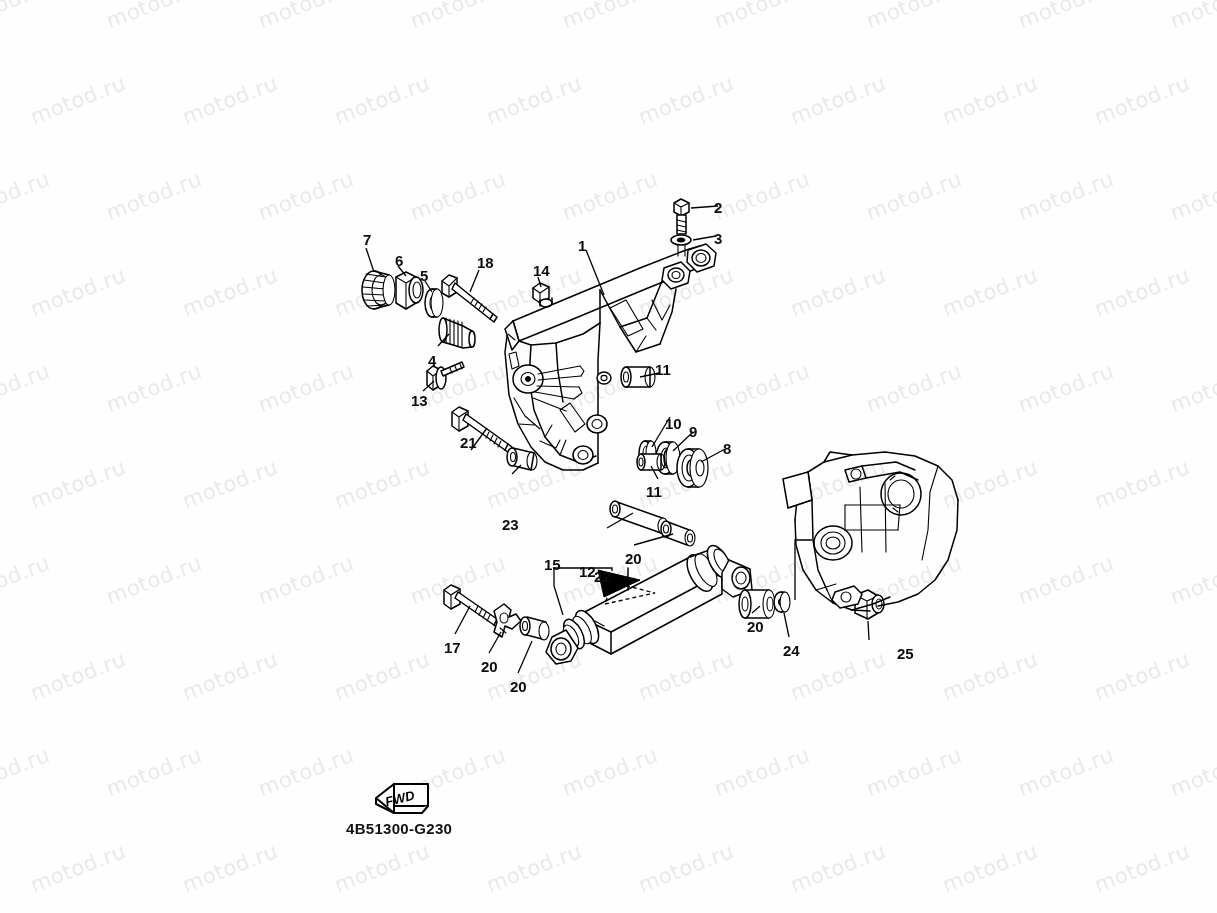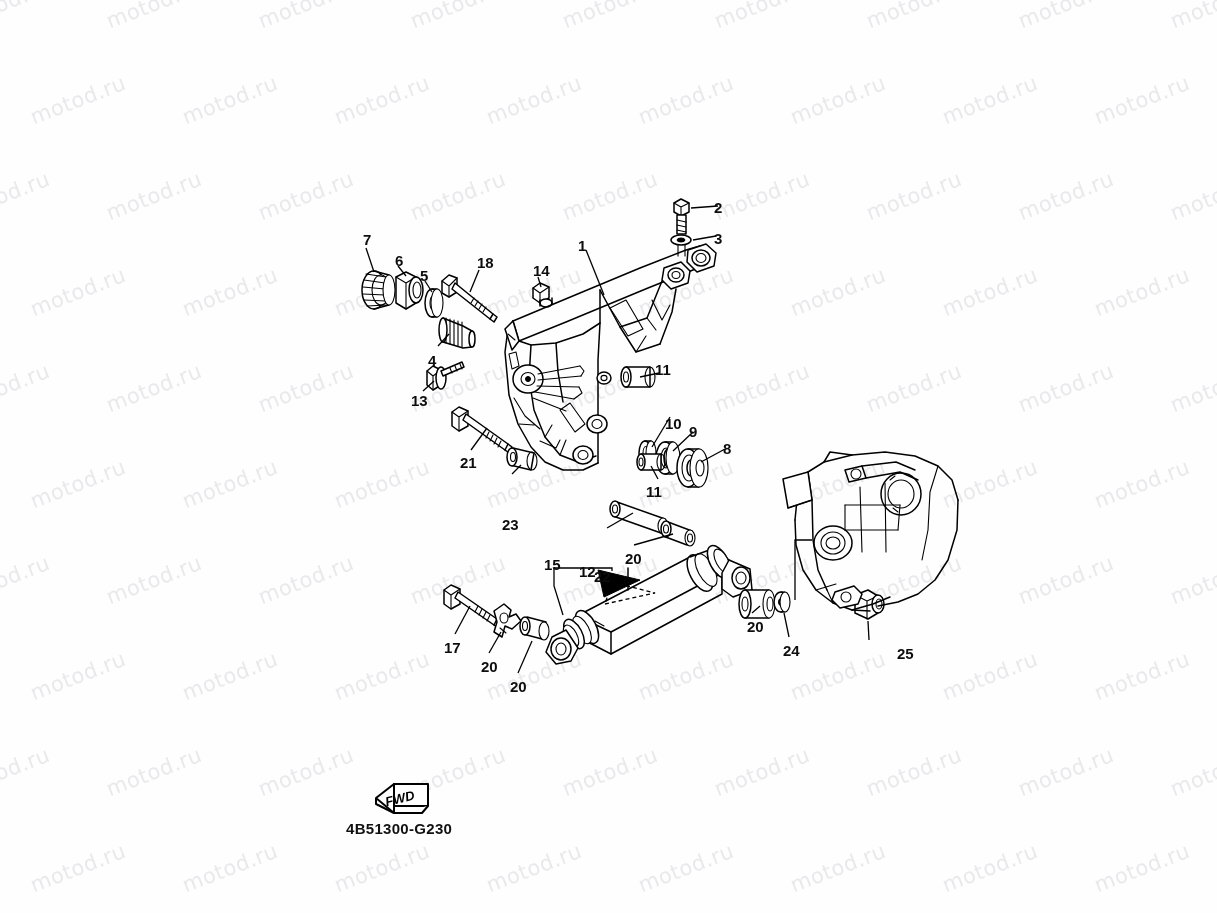--- a/index.html
+++ b/index.html
@@ -541,21 +541,21 @@
       <div class="callout" style="left: 477px; top: 255px;">18</div>
       <div class="callout" style="left: 411px; top: 393px;">13</div>
       <div class="callout" style="left: 533px; top: 263px;">14</div>
       <div class="callout" style="left: 544px; top: 557px;">15</div>
       <div class="callout" style="left: 579px; top: 564px;">12</div>
       <div class="callout" style="left: 444px; top: 640px;">17</div>
       <div class="callout" style="left: 481px; top: 659px;">20</div>
       <div class="callout" style="left: 510px; top: 679px;">20</div>
       <div class="callout" style="left: 625px; top: 551px;">20</div>
       <div class="callout" style="left: 747px; top: 619px;">20</div>
-      <div class="callout" style="left: 460px; top: 455px;">21</div>
+      <div class="callout" style="left: 460px; top: 435px;">21</div>
       <div class="callout" style="left: 594px; top: 533px; margin-top: 36px;">22</div>
       <div class="callout" style="left: 502px; top: 480px; margin-top: 37px;">23</div>
       <div class="callout" style="left: 783px; top: 643px;">24</div>
       <div class="callout" style="left: 867px; top: 646px; margin-left: 30px;">25</div>
     </div>
 
   <svg id="fwd-icon" style="position:absolute;left:372px;top:782px;z-index:3;" width="64" height="38" viewBox="0 0 64 38" xmlns="http://www.w3.org/2000/svg">
     <path d="M22 2 L56 2 L56 24 L22 24 Z" fill="#fff" stroke="#000" stroke-width="2" stroke-linejoin="round"></path>
     <path d="M22 2 L4 16 L22 31 Z" fill="#fff" stroke="#000" stroke-width="2" stroke-linejoin="round"></path>
     <path d="M22 24 L22 31" stroke="#000" stroke-width="2"></path>

